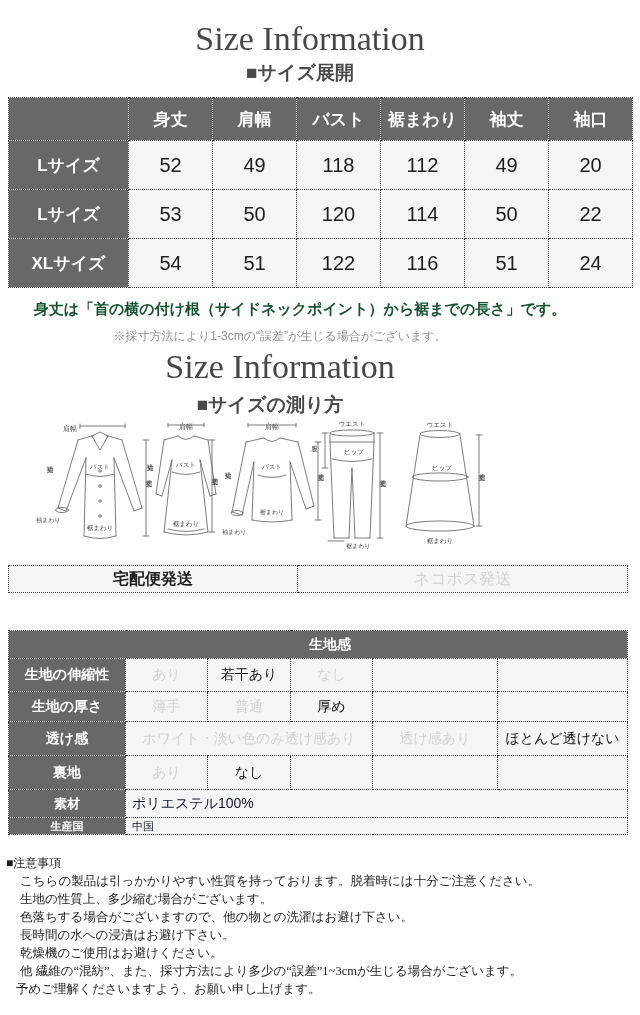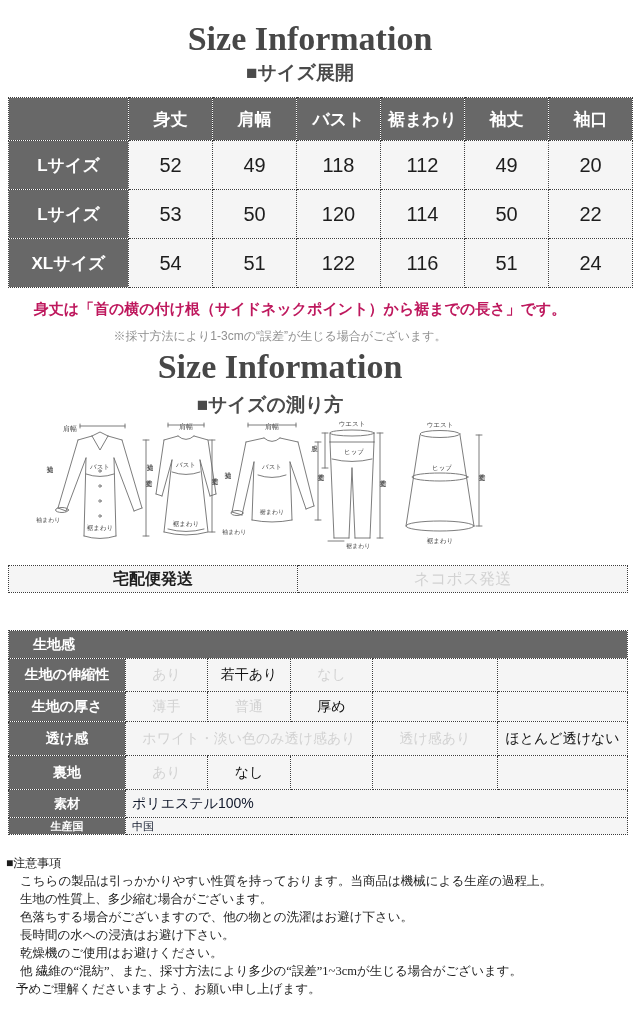--- a/index.html
+++ b/index.html
@@ -3,50 +3,50 @@
 <meta charset="utf-8">
 <style>
   html,body{margin:0;padding:0;}
   body{
     width:640px;height:1015px;position:relative;overflow:hidden;
     background:#ffffff;font-family:"Liberation Sans",sans-serif;color:#222;
   }
   .abs{position:absolute;}
   
   .sec-title{
-    font-family:"Liberation Serif",serif;font-weight:bold;font-size:34px;
+    font-family:"Liberation Serif",serif;font-weight:normal;font-size:34px;
     color:#474747;line-height:1;text-align:center;width:620px;left:0;
   }
   .sec-sub{
     font-size:19px;font-weight:600;color:#4a4a4a;text-align:center;width:600px;left:0;
   }
   
   table{border-collapse:collapse;table-layout:fixed;}
   td{border:1px dotted #3c3c3c;text-align:center;padding:0;overflow:hidden;white-space:nowrap;}
   .dark{background:#686868;color:#ffffff;font-weight:bold;}
   .lite{background:#f5f5f5;}
   
   .size-table{width:624px;}
   .size-table .hrow td{height:42px;font-size:17px;}
   .size-table .drow td{height:48px;}
   .size-table .drow .num{font-size:20px;color:#1d1d1d;font-weight:normal;}
   .size-table .rowlab{font-size:17px;}
   
   .note-red{width:600px;text-align:center;font-family:"Liberation Serif",serif;
-    font-weight:bold;font-size:15px;color:#be185d;}
+    font-weight:bold;font-size:15px;color:#14532d;}
   .note-gray{width:560px;text-align:center;font-size:12px;color:#8f8f8f;}
   
   .ship-table{width:619px;}
   .ship-table .hd td{height:22px;font-size:15px;}
   .ship-table .op td{height:26px;font-size:16px;}
   .on-opt{color:#1d1d1d;font-weight:bold;}
   .off-opt{color:#d2d2d2;font-weight:normal;}
   
   .fab-table{width:619px;}
-  .fab-table .bar td{height:27px;font-size:14px;text-align:left;padding-left:24px;}
+  .fab-table .bar td{height:27px;font-size:14px;text-align:center;padding-left:24px;}
   .fab-table .lab{font-size:14px;}
   .fab-table td{font-size:14px;}
   .fab-table .act{color:#111;}
   .fab-table .ina{color:#d2d2d2;}
   .fab-table .lefty{text-align:left;padding-left:6px;color:#0f172a;}
   .fab-table .small{font-size:11px;}
   
   .cautions{
     font-family:"Liberation Serif",serif;font-size:12.5px;line-height:18px;color:#1c1c1c;
     width:630px;left:6px;
@@ -273,20 +273,20 @@
   </tr>
   <tr style="height:17px;">
     <td class="dark lab small">生産国</td>
     <td class="lite lefty small" colspan="5">中国</td>
   </tr>
 </tbody>
   </table>
 
 <div class="abs cautions" style="top:854px;">
   <div class="chead">■注意事項</div>
-  <div class="cline">こちらの製品は引っかかりやすい性質を持っております。当商品は機械による生産の過程上。</div>
+  <div class="cline">こちらの製品は引っかかりやすい性質を持っております。脱着時には十分ご注意ください。</div>
   <div class="cline">生地の性質上、多少縮む場合がございます。</div>
   <div class="cline">色落ちする場合がございますので、他の物との洗濯はお避け下さい。</div>
   <div class="cline">長時間の水への浸漬はお避け下さい。</div>
   <div class="cline">乾燥機のご使用はお避けください。</div>
   <div class="cline">他 繊維の“混紡”、また、採寸方法により多少の“誤差”1~3cmが生じる場合がございます。</div>
   <div class="cline" style="padding-left:10px;">予めご理解くださいますよう、お願い申し上げます。</div>
 </div>
 
 </body></html>

